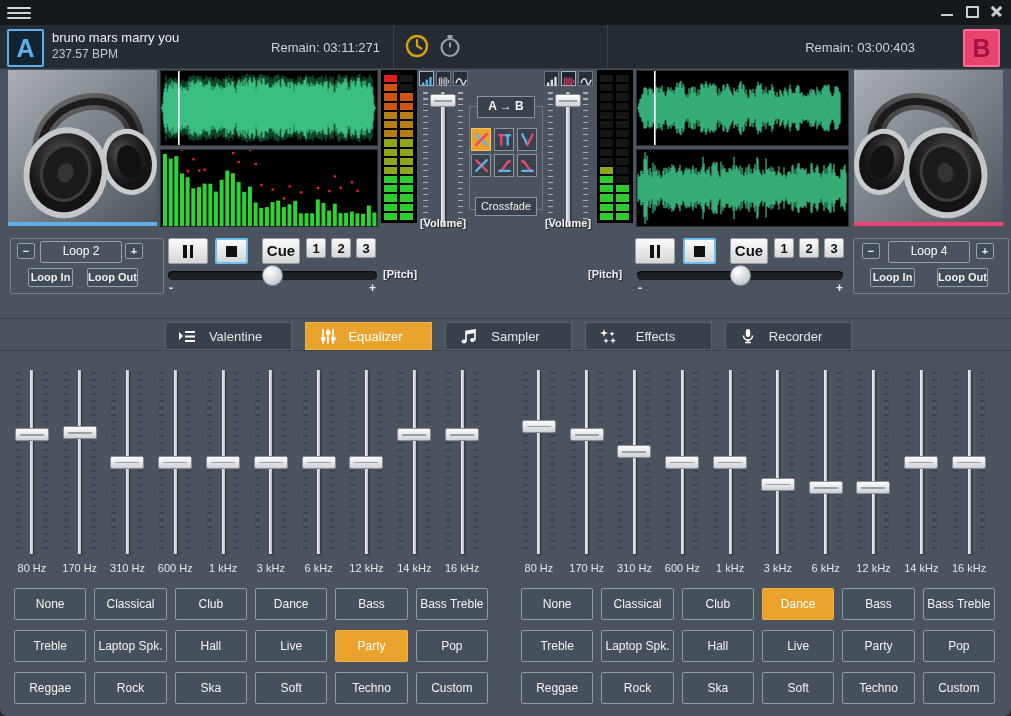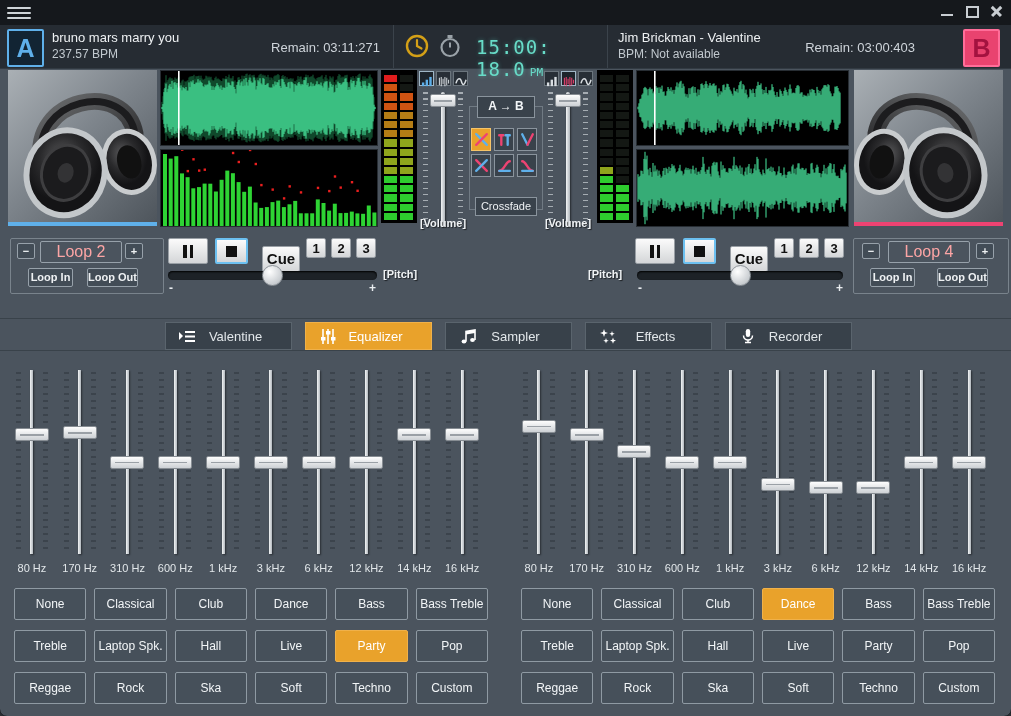--- a/index.html
+++ b/index.html
@@ -71,28 +71,28 @@
   .xgrid{position:absolute;left:471px;top:128px;width:68px;display:flex;flex-wrap:wrap;gap:3px;}
   .xbtn{width:20px;height:23px;background:#39424b;border:1px solid #8a949d;box-sizing:border-box;cursor:pointer;padding:2px 0 0 1px;}
   .xbtn.on{background:var(--orange);border-color:#f5c469;}
   .xlabel{position:absolute;left:475px;top:197px;width:60px;height:17px;background:#39424b;border:1px solid #8a949d;
           color:#eef1f3;font-size:11px;text-align:center;line-height:16px;}
   
   .loopbox{position:absolute;top:238px;height:54px;border:1px solid #79838c;border-radius:2px;}
   .lb-a{left:10px;width:152px;} .lb-b{left:853px;width:154px;}
   .dkbtn{position:absolute;background:#424c56;border:1px solid #97a1aa;border-radius:2px;color:#eef1f3;
          font-size:11px;font-weight:bold;text-align:center;cursor:pointer;box-sizing:border-box;}
-  .loopdisp{position:absolute;border:1px solid #97a1aa;border-radius:2px;color:#fca5a5;font-size:16px;text-align:center;}
+  .loopdisp{position:absolute;border:1px solid #97a1aa;border-radius:2px;color:#ffffff;font-size:12px;text-align:center;}
   .tbtn{position:absolute;top:238px;height:26px;background:linear-gradient(#fbfbfb,#d4d6d8);border:1px solid #999fa5;
         border-radius:2px;cursor:pointer;box-sizing:border-box;text-align:center;}
   .tbtn.stop-on{border:2px solid #6cc0f0;}
   .pbars{display:inline-flex;gap:3px;margin-top:6px;}
   .pbars i{width:3.5px;height:13px;background:#111;}
   .sq{display:inline-block;width:11px;height:11px;background:#111;margin-top:6px;}
-  .cuebtn{font-weight:bold;font-size:15px;color:#111;line-height:24px;margin-top:8px;}
+  .cuebtn{font-weight:bold;font-size:15px;color:#111;line-height:24px;}
   .hot{position:absolute;top:238px;width:20px;height:20px;background:linear-gradient(#fbfbfb,#d4d6d8);
        border:1px solid #999fa5;border-radius:2px;font-weight:bold;font-size:13px;color:#111;text-align:center;line-height:19px;cursor:pointer;box-sizing:border-box;}
   .ptrack{position:absolute;top:271px;height:9px;background:#1d2227;border-radius:5px;box-shadow:inset 0 1px 2px #000;}
   .pknob{position:absolute;top:-6px;width:21px;height:21px;border-radius:50%;cursor:pointer;
          background:radial-gradient(circle at 35% 30%,#ffffff,#c9cdd1 70%,#9aa0a6);border:1px solid #8e949a;box-sizing:border-box;}
   .pm{position:absolute;top:281px;font-size:12px;font-weight:bold;color:#e8ecef;}
   .pitchlabel{position:absolute;top:268px;font-size:11px;font-weight:bold;color:#f0f3f5;text-shadow:1px 1px 1px rgba(0,0,0,.6);}
   
   .hline{position:absolute;left:0;right:0;height:1px;background:#39424a;}
   .tab{position:absolute;top:322px;width:127px;height:28px;background:#38414a;border:1px solid #5a646d;
@@ -155,26 +155,21 @@
     <div class="vdiv" style="left:393px"></div>
     <svg class="hicon" style="left:404px" viewBox="0 0 26 26">
       <circle cx="13" cy="13" r="10" fill="none" stroke="#d4a017" stroke-width="2.4"></circle>
       <path d="M13 7 V13 L17.5 15.5" fill="none" stroke="#d4a017" stroke-width="2.2" stroke-linecap="round"></path>
     </svg>
     <svg class="hicon" style="left:437px" viewBox="0 0 26 26">
       <circle cx="13" cy="14.5" r="8.5" fill="none" stroke="#9aa2a8" stroke-width="2.2"></circle>
       <rect x="10.5" y="2" width="5" height="3" fill="#9aa2a8"></rect>
       <path d="M13 9.5 V14.5" stroke="#9aa2a8" stroke-width="2"></path>
     </svg>
-    <div class="timedisp"><span>15:00: 18.0</span><span class="ampm">PM</span></div>
     <div class="vdiv" style="left:607px"></div>
-    <div class="trackinfo ti-b">
-      <div class="ttl">Jim Brickman - Valentine</div>
-      <div class="bpm">BPM: Not available</div>
-    </div>
     <div class="remain re-b">Remain: 03:00:403</div>
     <div class="badge badge-b">B</div>
   </div>
 
   <div class="art art-a" id="art-a">
       <svg viewBox="0 0 150 150">
         <defs>
           <radialGradient id="cg" cx="40%" cy="35%">
             <stop offset="0%" stop-color="#5a5a5c"></stop>
             <stop offset="55%" stop-color="#2a2a2c"></stop>

